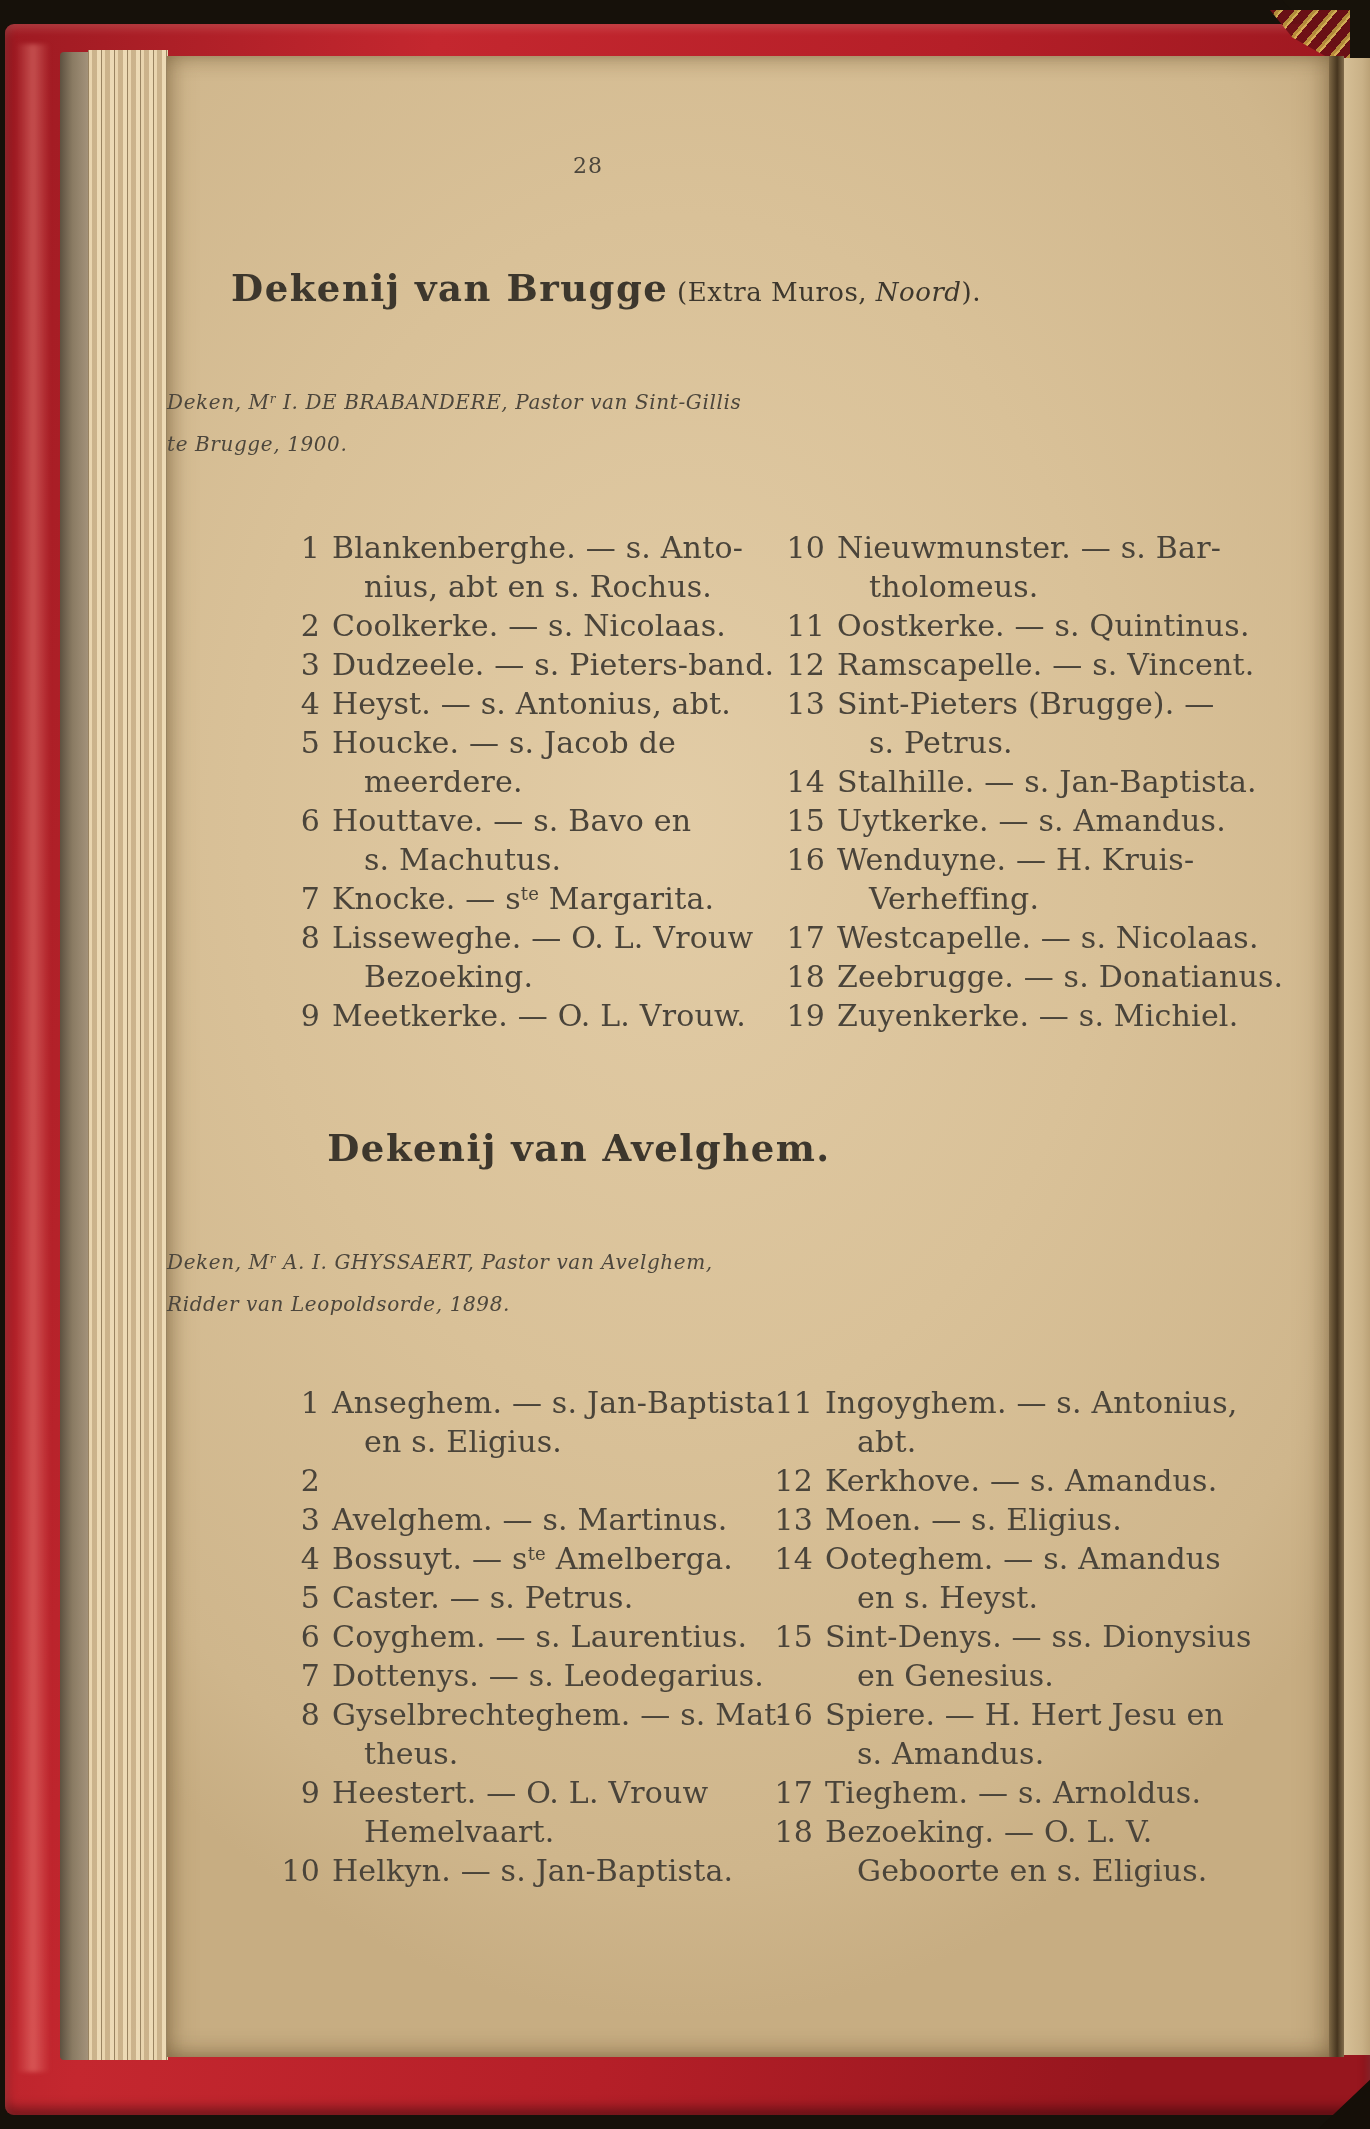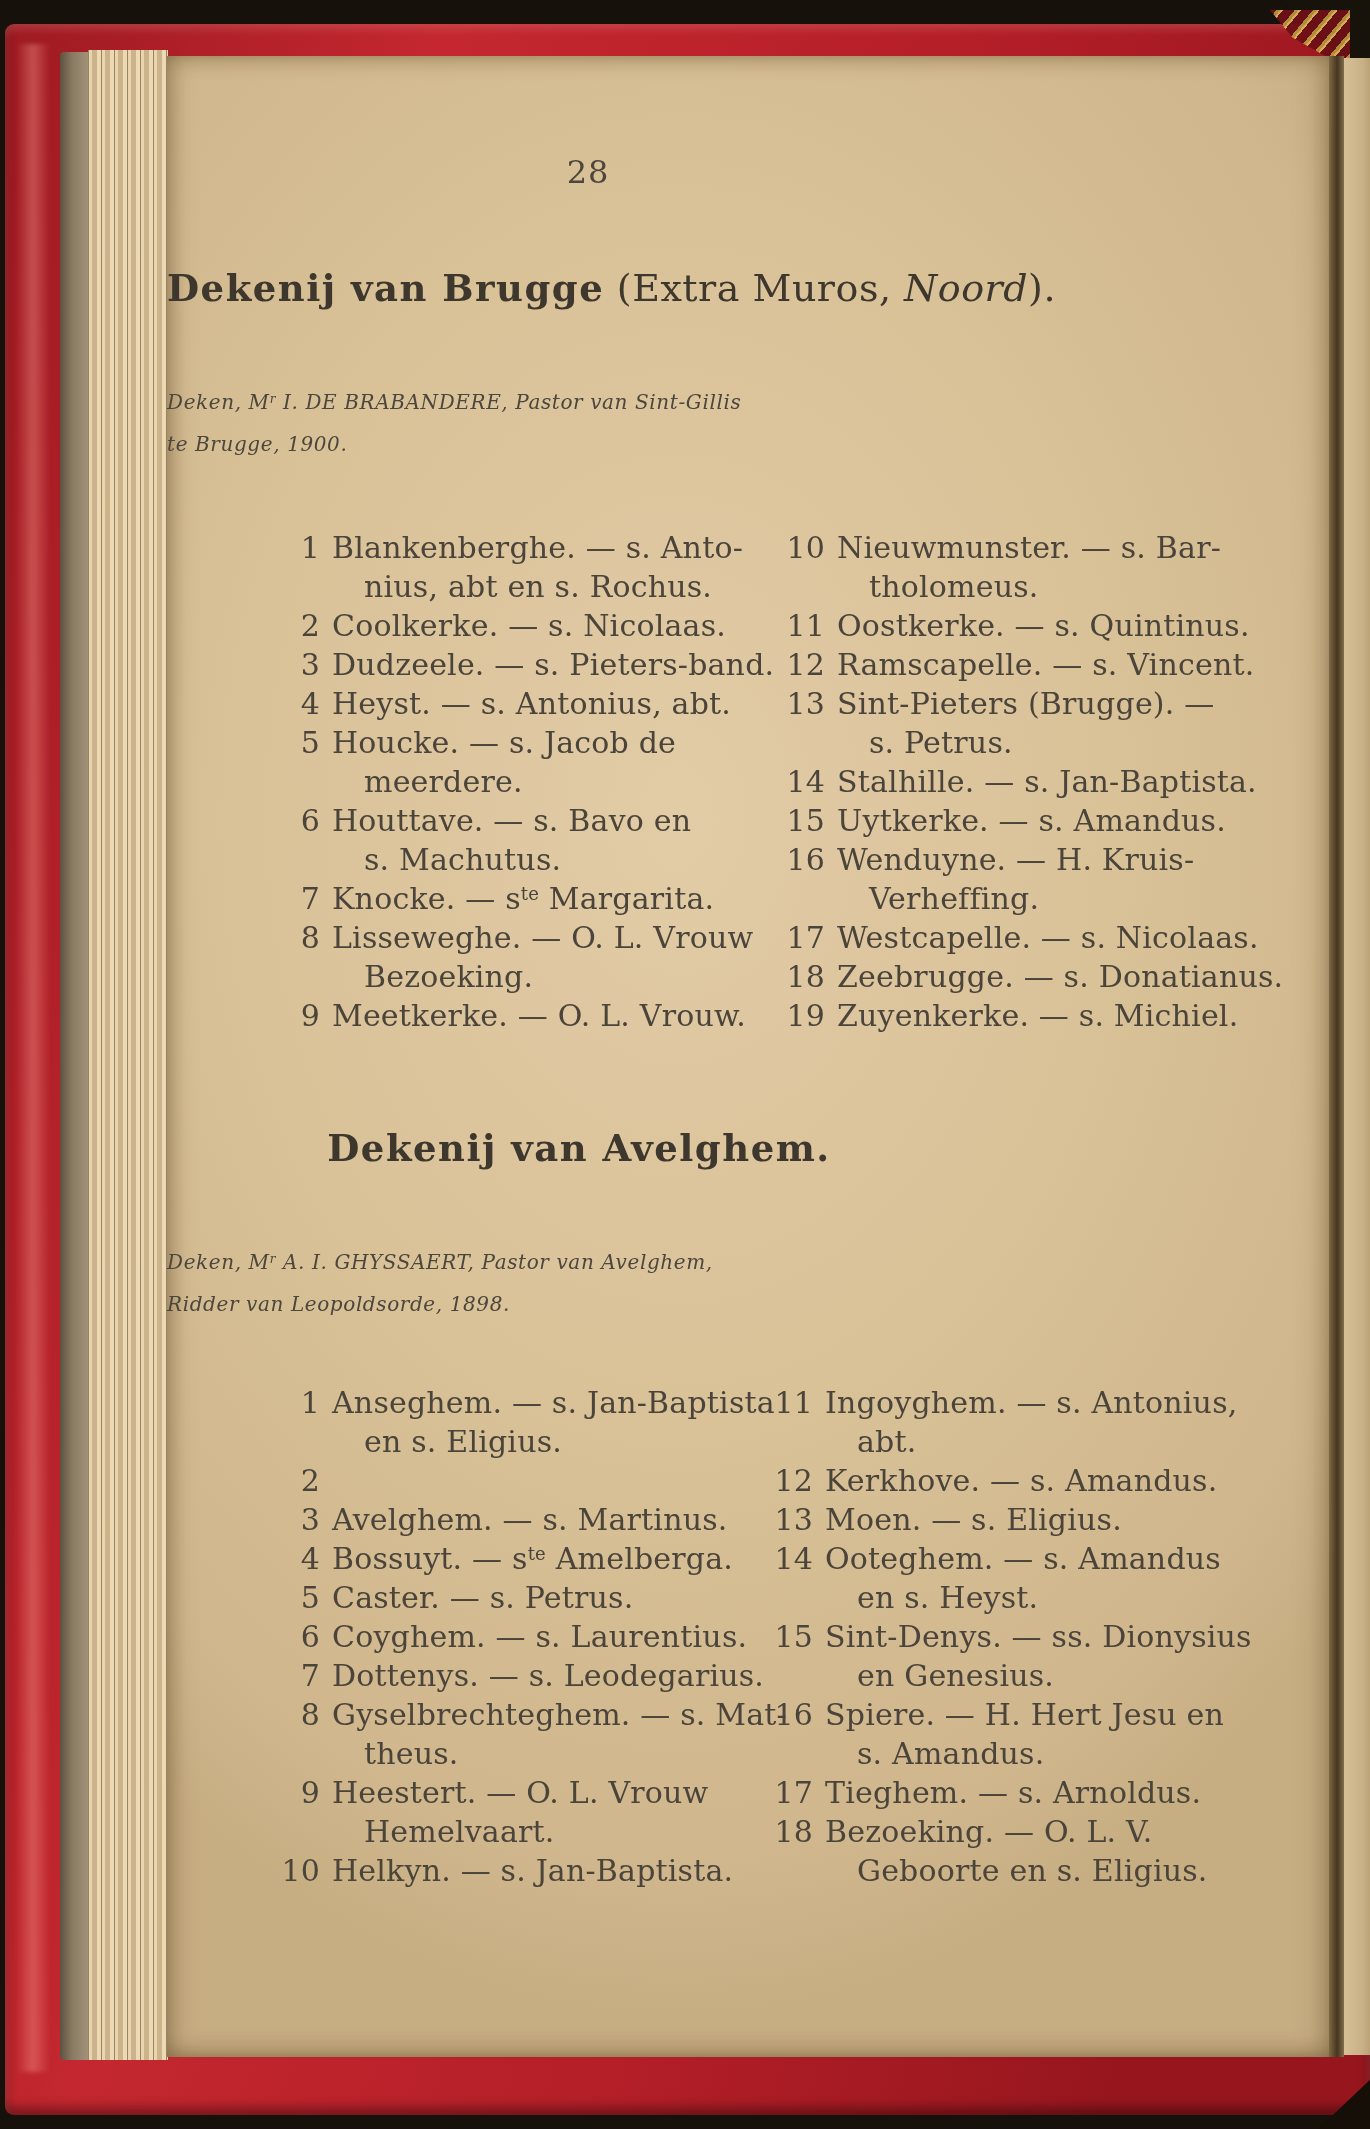--- a/index.html
+++ b/index.html
@@ -71,28 +71,28 @@
   }
   .next-page {
     left:1344px; top:58px; width:26px; height:1997px;
     background:linear-gradient(90deg,#d6bf96,#c9b187 70%,#bba277);
   }
 
   
   .page .abs { position:absolute; }
   .pagenum {
     left:386px; top:97px; width:70px; text-align:center;
-    font-size:32px; color:#4c463c; letter-spacing:1px;
+    font-size:22px; color:#4c463c; letter-spacing:1px;
   }
   .title {
     font-weight:bold; font-size:37px; color:#3d372d; letter-spacing:1.5px;
     white-space:nowrap;
   }
   .t1 { left:0; top:210px; width:878px; text-align:center; }
-  .t1 .paren { font-weight:400; font-size:38px; letter-spacing:.5px;margin-top:7px; }
+  .t1 .paren { font-weight:400; font-size:26px; letter-spacing:.5px;margin-top:7px; }
   .t1 .it { font-style:italic; }
   .t2 { left:0; top:1070px; width:824px; text-align:center; }
   .dean {
     left:0; width:880px; 
     font-style:italic; font-size:20px; color:#4c463c;
     line-height:42px; letter-spacing:.6px; white-space:nowrap;
   }
   .d1 { top:325px; }
   .d2 { top:1185px; }
 

